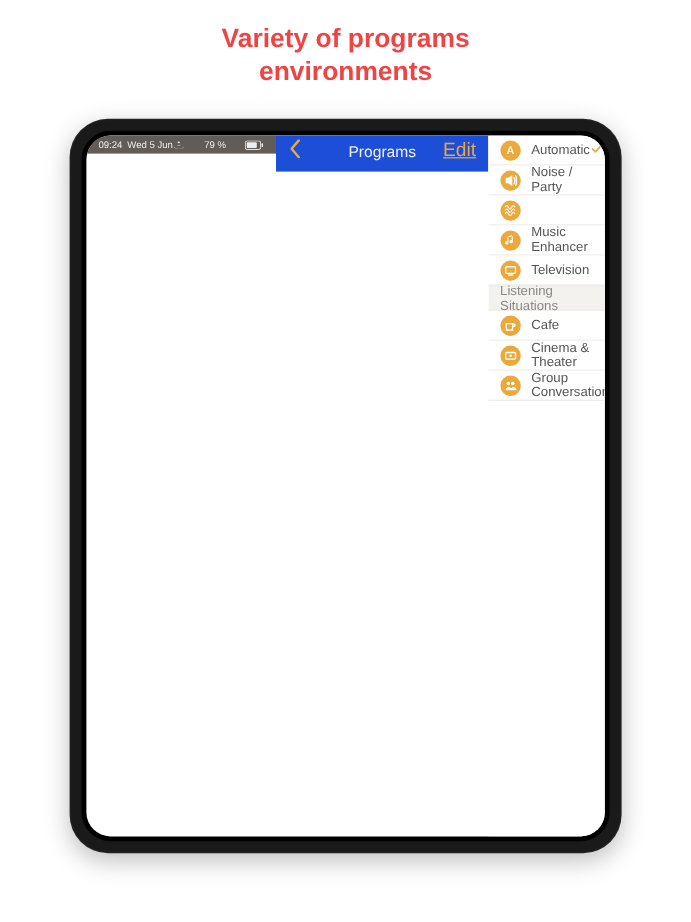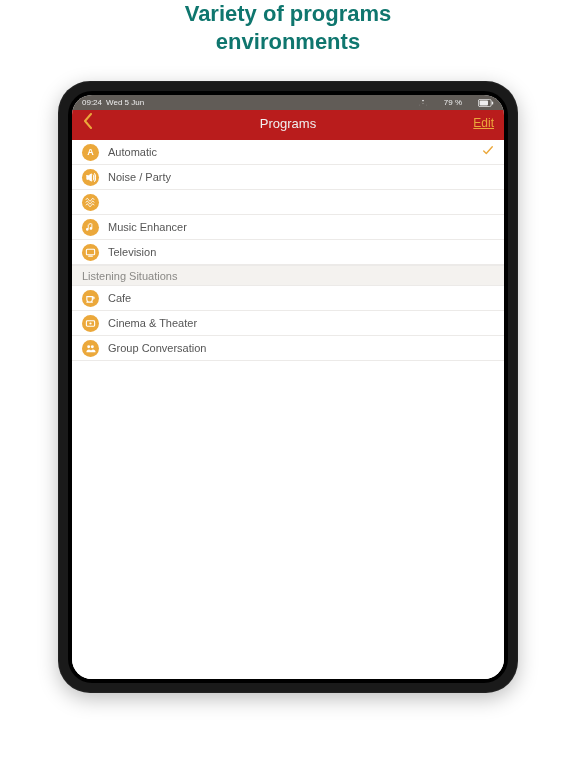--- a/index.html
+++ b/index.html
@@ -10,22 +10,23 @@
       font-family: -apple-system, "Helvetica Neue", Arial, sans-serif;
       display: flex;
       flex-direction: column;
       align-items: center;
       overflow: hidden;
     }
     .headline {
       text-align: center;
       font-size: 22px;
       font-weight: 600;
-      color: #0f766e;
+      color: #ef4444;
       line-height: 1.25;
+      margin-top: 18px;
       margin-bottom: 26px;
     }
     .device-frame {
       width: 460px;
       height: 612px;
       background: #1a1a1a;
       border-radius: 32px;
       padding: 10px;
       box-shadow: inset 0 0 2px rgba(255,255,255,.15), 0 6px 20px rgba(0,0,0,.25);
       position: relative;
@@ -37,41 +38,41 @@
       border-radius: 24px;
       padding: 4px;
     }
     .device-screen {
       width: 100%;
       height: 100%;
       background: #ffffff;
       border-radius: 20px;
       overflow: hidden;
       display: flex;
-      flex-direction: column;
+      flex-direction: row;
       position: relative;
     }
     
     .status-bar {
       background: #615c57;
       height: 15px;
       display: flex;
       align-items: center;
       justify-content: space-between;
       padding: 0 10px;
       font-size: 8px;
       color: #eee;
       font-weight: 400;
     }
     .status-left { display: flex; gap: 4px; align-items: baseline; }
     .status-right { display: flex; gap: 16px; align-items: center; }
     .wifi-icon, .battery-icon { display: inline-flex; }
     
     .nav-bar {
-      background: #b91c1c;
+      background: #1d4ed8;
       height: 30px;
       display: flex;
       align-items: center;
       justify-content: space-between;
       padding: 0 10px 4px 10px;
       color: #fff;
     }
     .nav-back {
       color: #eba83b;
       display: flex;
@@ -81,21 +82,21 @@
     .nav-back svg { width: 12px; height: 16px; }
     .nav-title {
       font-size: 13px;
       font-weight: 400;
       color: #f0f0f0;
       flex: 1;
       text-align: center;
     }
     .nav-edit {
       color: #eba83b;
-      font-size: 12px;
+      font-size: 16px;
       width: 50px;
       text-align: right;
       text-decoration: underline;
     }
     
     .list-container {
       flex: 1;
       background: #ffffff;
       overflow: hidden;
     }

